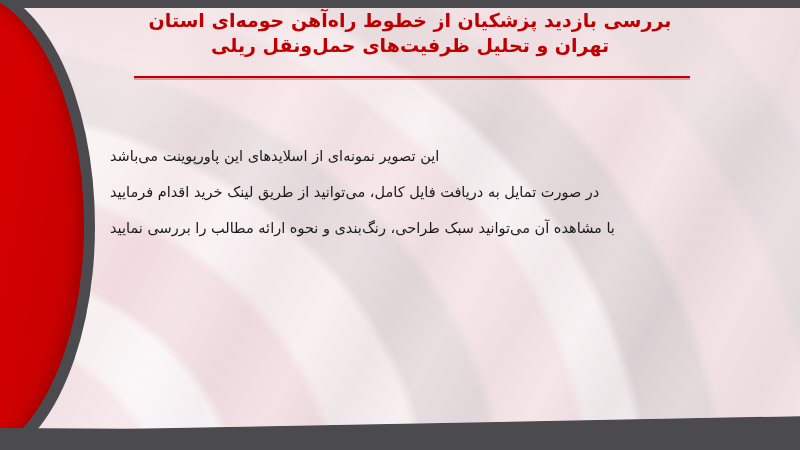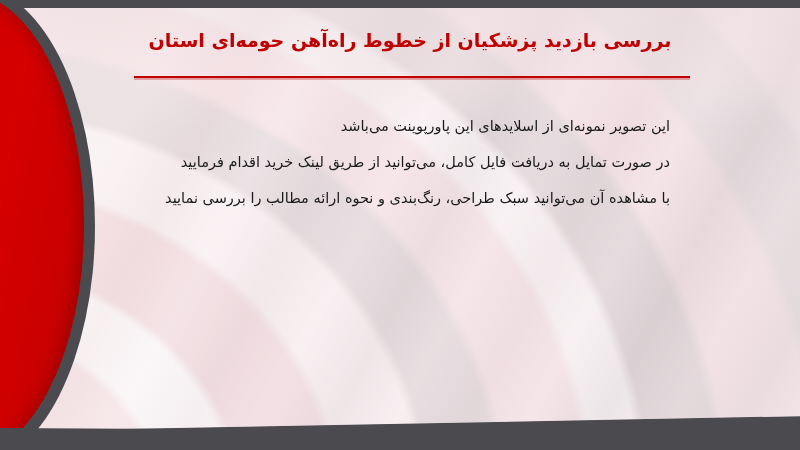--- a/index.html
+++ b/index.html
@@ -115,21 +115,21 @@
     height: 466px;
     border-radius: 50%;
     background: linear-gradient(100deg, #b80000 0%, #cf0000 35%, #d50000 60%, #c00000 100%);
     box-shadow: inset -6px 0 14px rgba(0,0,0,0.18);
   }
 
   
   .title-block {
     position: absolute;
     left: 120px;
-    top: 28px;
+    top: 8px;
     width: 580px;
     text-align: center;
     direction: rtl;
   }
   .title-line {
     font-family: "DejaVu Sans", sans-serif;
     font-size: 19px;
     font-weight: bold;
     color: #c00000;
     line-height: 25px;
@@ -143,24 +143,24 @@
     width: 556px;
     height: 2px;
     background: #c00000;
     box-shadow: 0 2px 0 rgba(192,0,0,0.30);
   }
 
   
   .body-block {
     position: absolute;
     left: 110px;
-    top: 108px;
+    top: 138px;
     width: 560px;
     direction: rtl;
-    text-align: right;
+    text-align: left;
   }
   .body-line {
     font-family: "DejaVu Sans", sans-serif;
     font-size: 14.5px;
     font-weight: normal;
     color: #1a1a1a;
     line-height: 36px;
     white-space: nowrap;
   }
 
@@ -185,20 +185,21 @@
   <div class="panel">
     <div class="panel-bands"></div>
     <div class="panel-topwash"></div>
   </div>
 
   <div class="ellipse-outline"></div>
   <div class="ellipse-red"></div>
 
   <div class="title-block">
     <div class="title-line">بررسی بازدید پزشکیان از خطوط راه‌آهن حومه‌ای استان</div>
+    <div class="title-line">تهران و تحلیل ظرفیت‌های حمل‌ونقل ریلی</div>
   </div>
   <div class="title-rule"></div>
 
   <div class="body-block">
     <div class="body-line">این تصویر نمونه‌ای از اسلایدهای این پاورپوینت می‌باشد</div>
     <div class="body-line">در صورت تمایل به دریافت فایل کامل، می‌توانید از طریق لینک خرید اقدام فرمایید</div>
     <div class="body-line">با مشاهده آن می‌توانید سبک طراحی، رنگ‌بندی و نحوه ارائه مطالب را بررسی نمایید</div>
   </div>
 
   <div class="bottom-strip"></div>

